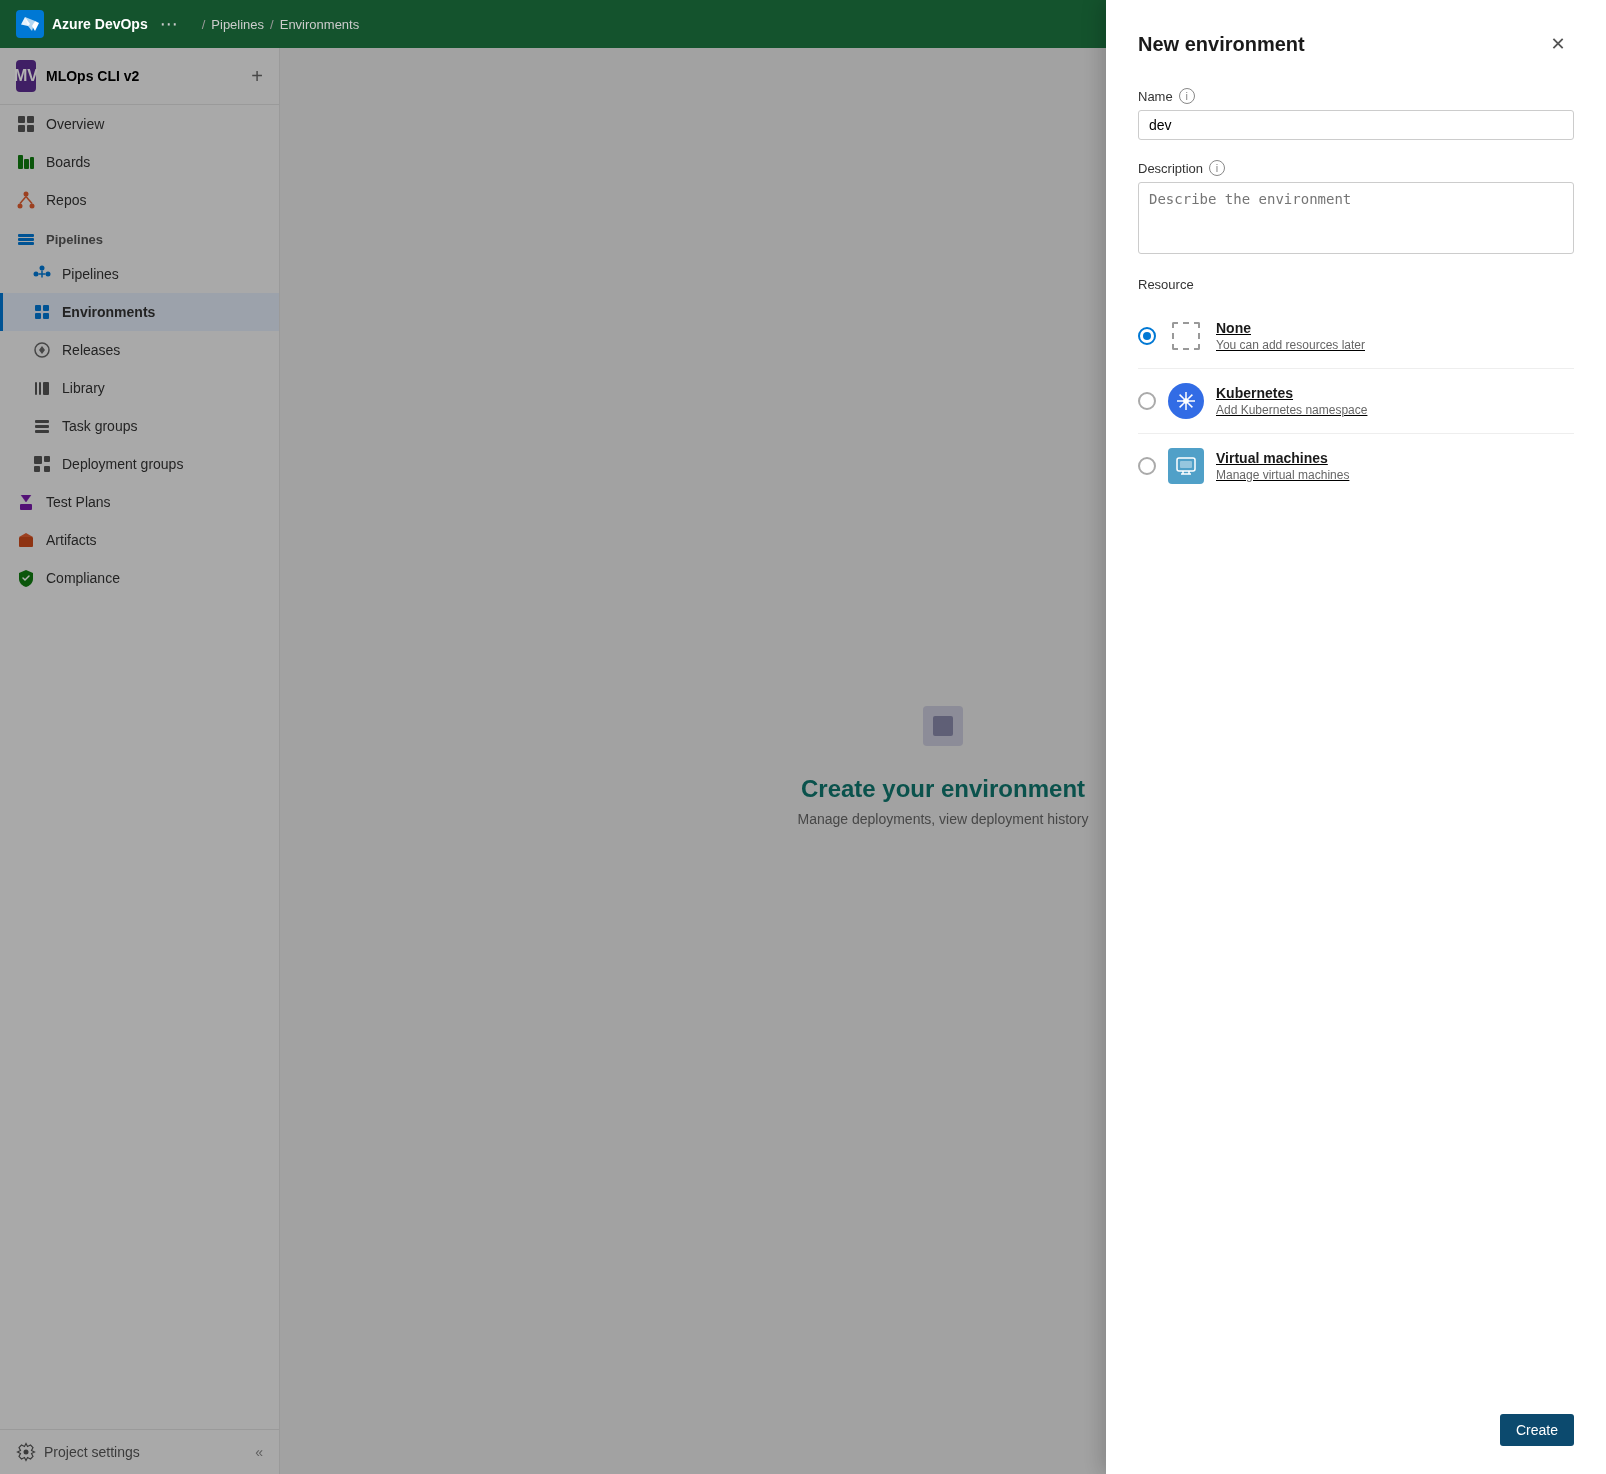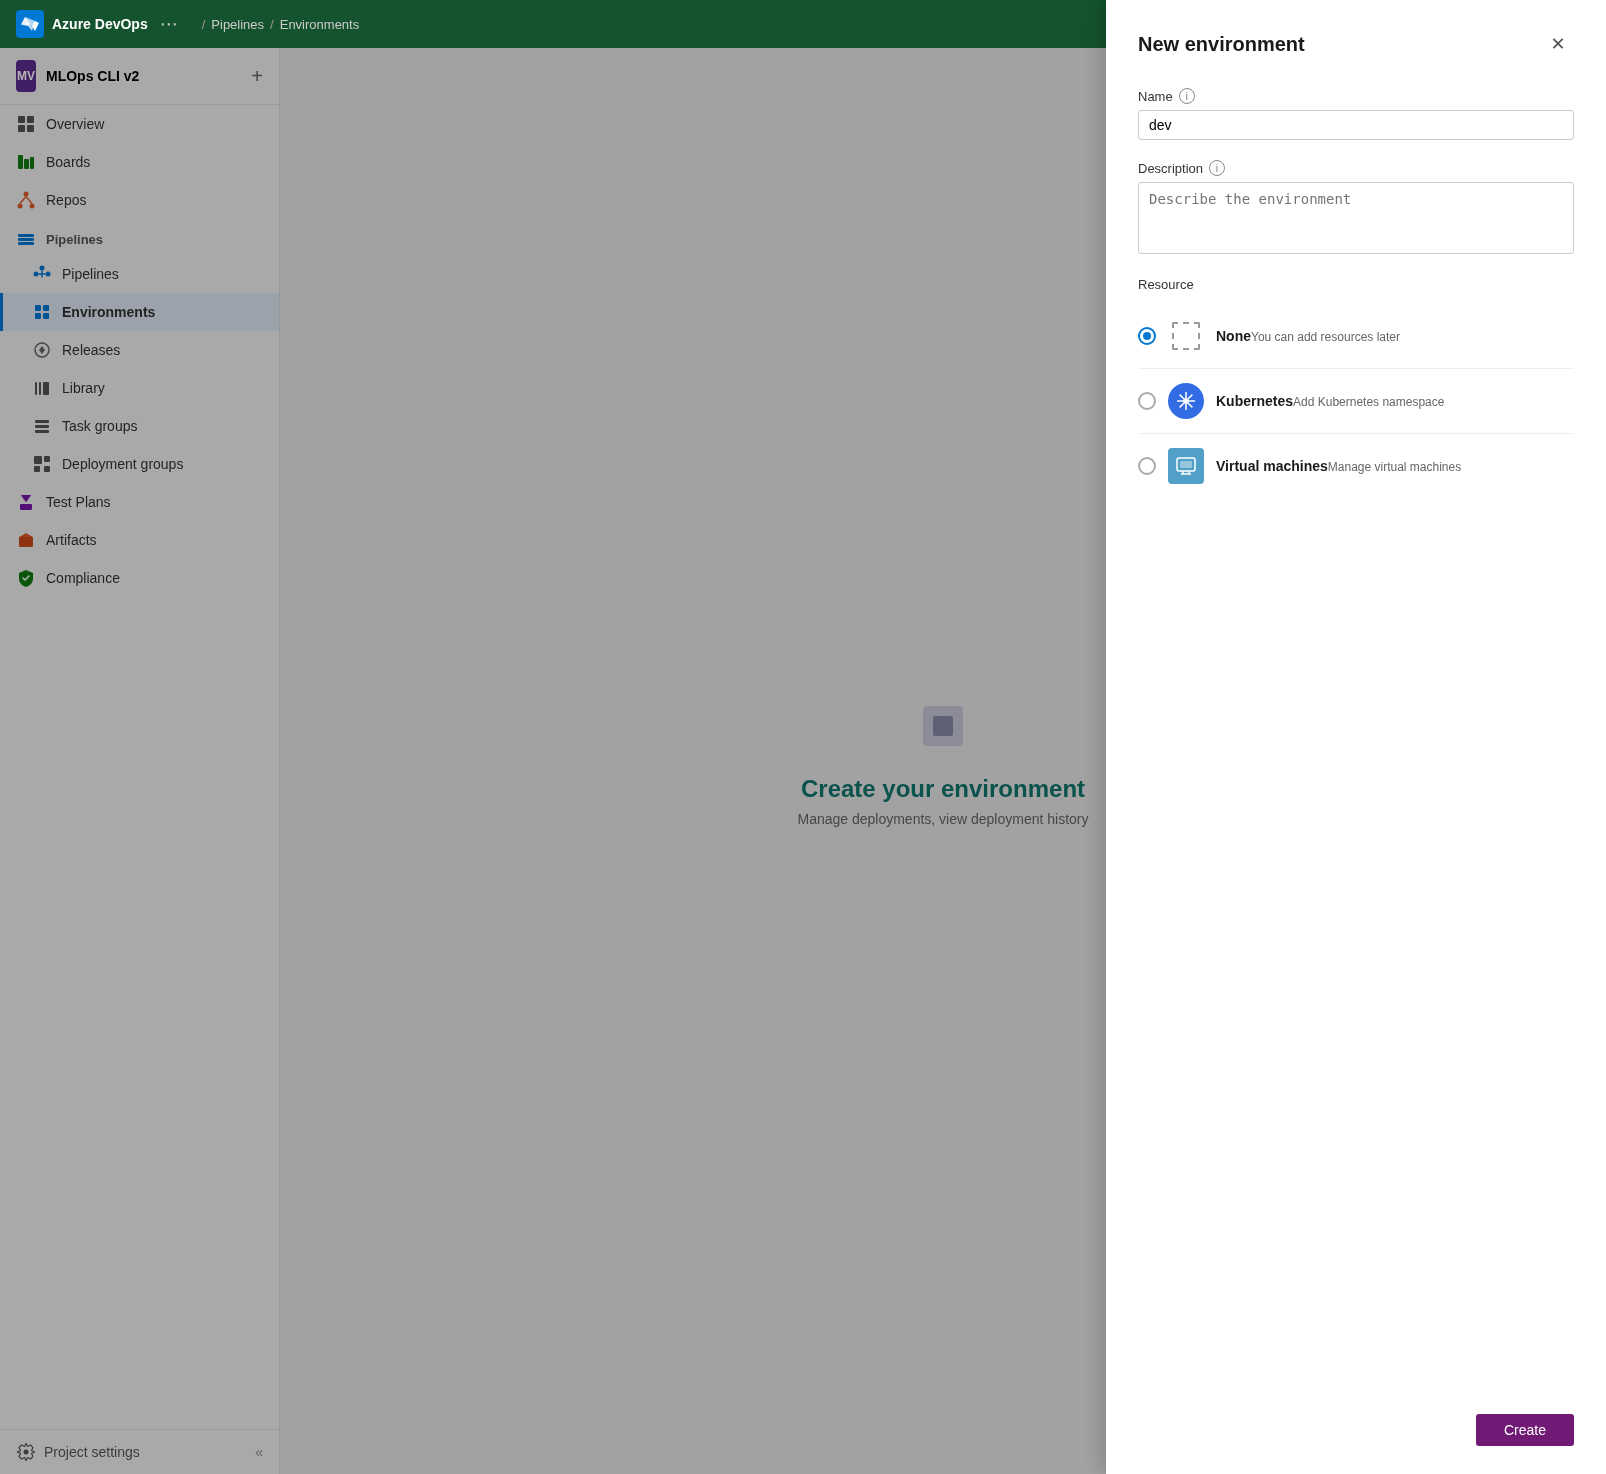--- a/index.html
+++ b/index.html
@@ -21,21 +21,21 @@
 
     
     .app-layout { display: flex; width: 100%; height: 100vh; padding-top: 48px; }
 
     
     .sidebar {
       width: 280px; min-width: 280px; background: #f3f3f3; height: 100%;
       display: flex; flex-direction: column; border-right: 1px solid #ddd; overflow-y: auto;
     }
     .sidebar-project { display: flex; align-items: center; padding: 12px 16px; gap: 10px; border-bottom: 1px solid #ddd; }
-    .project-avatar { width: 20px; height: 32px; background: #5c2d91; border-radius: 4px; color: white; display: flex; align-items: center; justify-content: center; font-weight: 700; font-size: 12px; }
+    .project-avatar { width: 20px; height: 32px; background: #5c2d91; border-radius: 4px; color: white; display: flex; align-items: center; justify-content: center; font-weight: 700; font-size: 16px; }
     .project-name { font-weight: 600; font-size: 14px; flex: 1; }
     .project-add { color: #666; font-size: 20px; cursor: pointer; }
     .sidebar-nav { flex: 1; }
     .nav-item { display: flex; align-items: center; gap: 10px; padding: 9px 16px; cursor: pointer; color: #333; font-size: 14px; }
     .nav-item.active { background: #e0e8f5; border-left: 3px solid #0078d4; padding-left: 13px; font-weight: 600; }
     .nav-item.section-header { font-weight: 600; color: #555; font-size: 13px; padding: 10px 16px 6px; }
     .nav-icon { width: 20px; height: 20px; display: flex; align-items: center; justify-content: center; flex-shrink: 0; }
     .sidebar-footer { padding: 12px 16px; display: flex; align-items: center; gap: 8px; color: #555; cursor: pointer; border-top: 1px solid #ddd; }
     .sidebar-footer-chevron { margin-left: auto; color: #888; }
 
@@ -64,36 +64,36 @@
     .form-input { width: 100%; border: 1px solid #ccc; border-radius: 3px; padding: 6px 10px; font-size: 14px; outline: none; }
     .form-textarea { width: 100%; border: 1px solid #ccc; border-radius: 3px; padding: 8px 10px; font-size: 14px; outline: none; resize: none; height: 72px; color: #aaa; }
 
     .resource-section-label { font-size: 13px; font-weight: 500; color: #333; margin-bottom: 12px; }
     .resource-option { display: flex; align-items: center; gap: 12px; padding: 14px 0; border-bottom: 1px solid #eee; cursor: pointer; }
     .resource-option:last-child { border-bottom: none; }
     .radio-outer { width: 18px; height: 18px; border-radius: 50%; border: 2px solid #0078d4; display: flex; align-items: center; justify-content: center; flex-shrink: 0; }
     .radio-inner { width: 8px; height: 8px; border-radius: 50%; background: #0078d4; }
     .radio-empty { width: 18px; height: 18px; border-radius: 50%; border: 2px solid #aaa; flex-shrink: 0; }
     .resource-icon { width: 36px; height: 36px; flex-shrink: 0; display: flex; align-items: center; justify-content: center; }
-    .resource-text { display: flex; flex-direction: row; }
+    .resource-text { display: flex; flex-direction: column; text-decoration: underline; }
     .resource-name { font-size: 14px; font-weight: 600; color: #1a1a1a; }
     .resource-desc { font-size: 12px; color: #666; margin-top: 2px; }
 
     
     .none-icon { width: 36px; height: 36px; position: relative; display: flex; align-items: center; justify-content: center; }
     .none-icon-inner { width: 28px; height: 28px; border: 2px dashed #999; border-radius: 2px; }
 
     
     .k8s-icon { width: 36px; height: 36px; background: #326ce5; border-radius: 50%; display: flex; align-items: center; justify-content: center; }
 
     
     .vm-icon { width: 36px; height: 36px; background: #50a0c8; border-radius: 4px; display: flex; align-items: center; justify-content: center; }
 
     .modal-footer { margin-top: auto; display: flex; justify-content: flex-end; padding-top: 20px; }
-    .btn-create { background: #701a75; color: white; border: none; padding: 8px 28px; font-size: 14px; border-radius: 3px; cursor: pointer; font-weight: 500; }
+    .btn-create { background: #0c4a6e; color: white; border: none; padding: 8px 16px; font-size: 14px; border-radius: 3px; cursor: pointer; font-weight: 500; }
 
     
     .icon-svg { width: 20px; height: 20px; }
   </style>
 </head>
 <body>
 
 <div class="top-bar">
   <div class="top-bar-logo">
     <div class="logo-icon">

